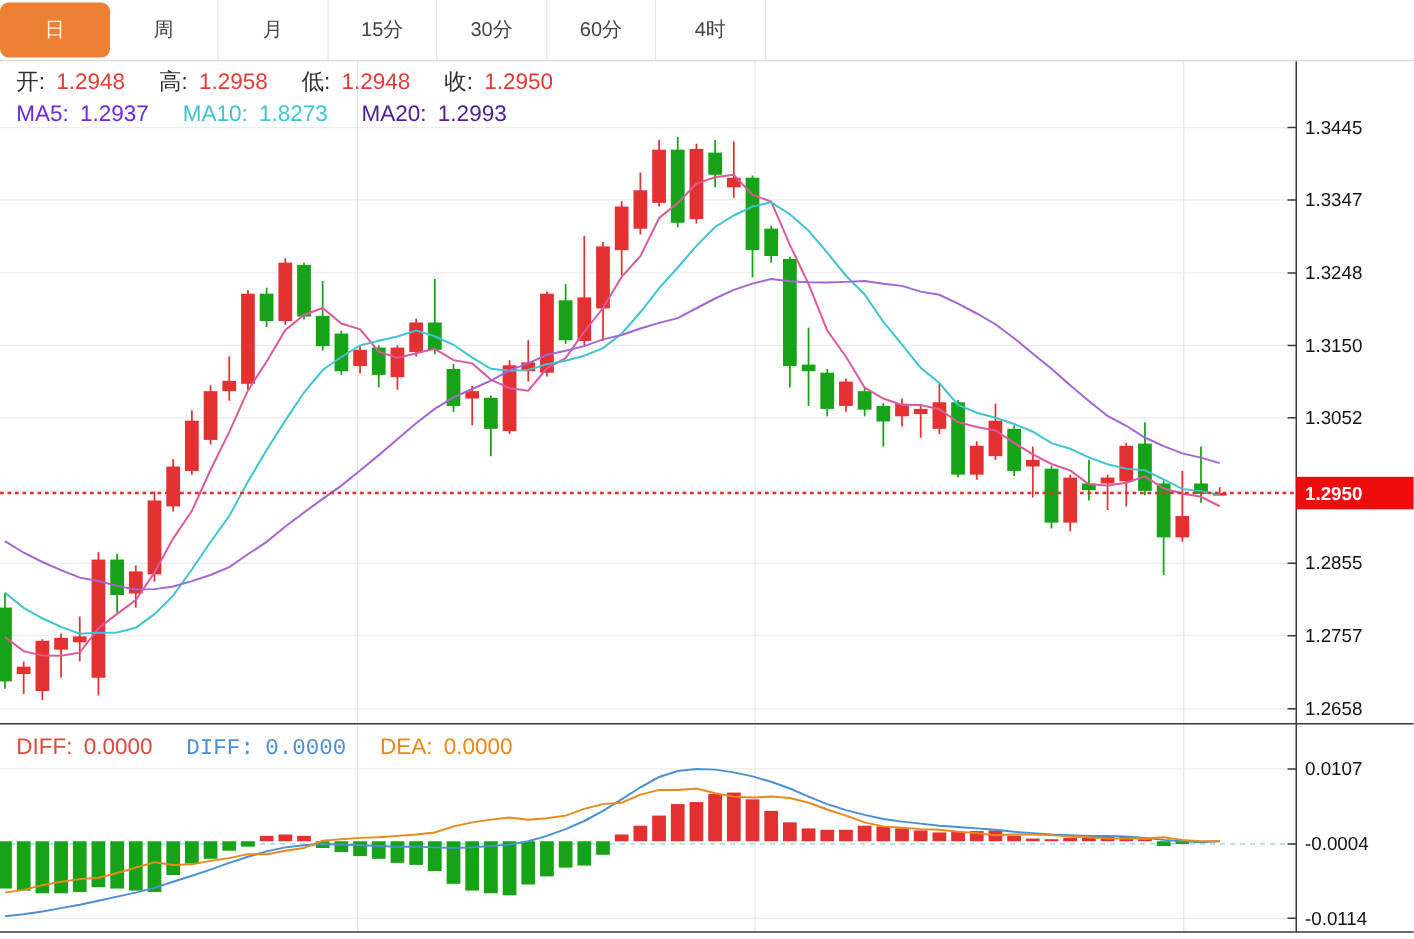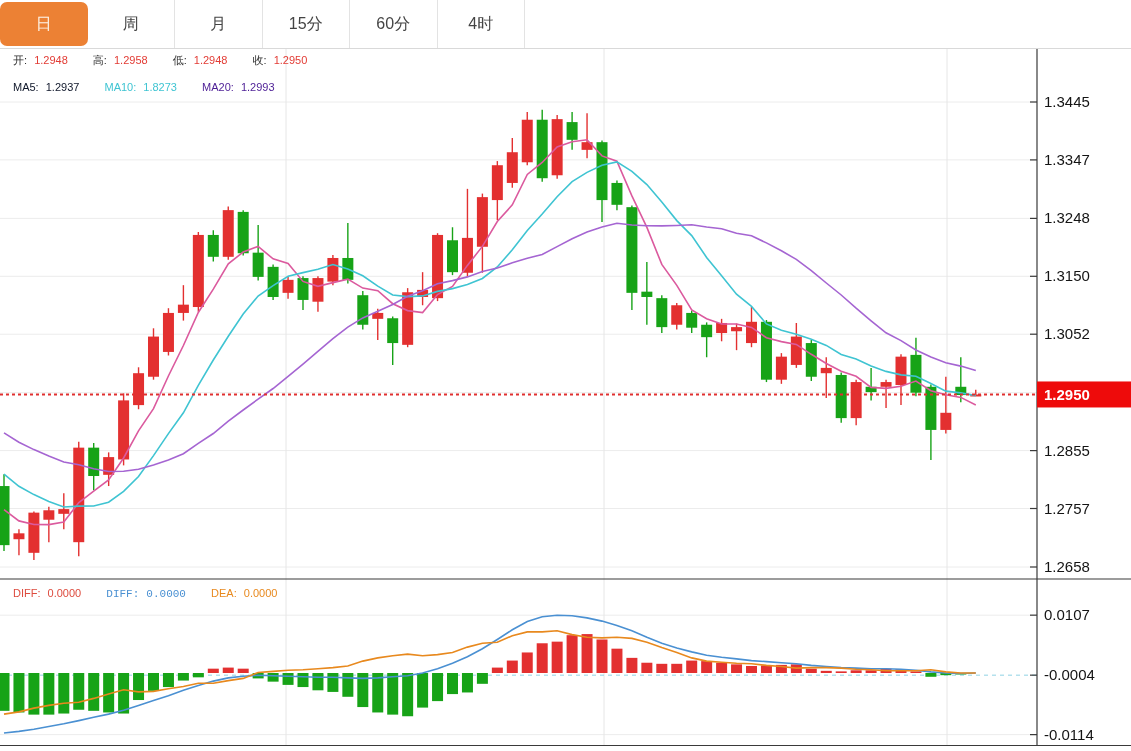--- a/index.html
+++ b/index.html
@@ -8,26 +8,26 @@
   #chart-svg{position:absolute;top:0;left:0;z-index:1;}
   
   .tabbar{position:absolute;top:0;left:0;width:1131px;height:48px;background:#fff;
           border-bottom:1px solid #d9d9d9;display:flex;z-index:5;}
   .tab{width:87.5px;height:48px;box-sizing:border-box;border-right:1px solid #e3e3e3;
        display:flex;align-items:center;justify-content:center;font-size:16px;color:#444;
        background:#fff;cursor:pointer;}
   .tab.selected{background:#ec8134;color:#fdf3e7;border-radius:7px;height:44px;margin:2px 0;
                 border-right:none;}
   
-  .row{position:absolute;left:13px;z-index:6;font-size:11px;white-space:nowrap;}
+  .row{position:absolute;left:13px;z-index:6;font-size:18px;white-space:nowrap;}
   .row span{margin-right:4px;}
   .row .gap{margin-right:22px;}
   .lbl{color:#2f2f2f;}
   .val-red{color:#e23b34;}
-  .ma5{color:#0f172a;}
+  .ma5{color:#6d28d9;}
   .ma10{color:#3fc4d2;margin-top:20px;}
   .ma20{color:#4c1d95;}
   .macd-l{color:#dd4b3e;}
   .diff-l{color:#4a90d2;font-family:Liberation Mono, monospace;}
   .dea-l{color:#e8891e;}
   #ohlc-row{top:53px;}
   #ma-row{top:81px;}
   #macd-row{top:587px;}
 </style>
 </head>
@@ -292,20 +292,21 @@
     </g>
     <rect x="1037" y="381.4714104193145" width="94" height="26" fill="#ee0b0b"></rect>
     <text x="1044" y="399.9714104193145" font-size="15" font-weight="bold" fill="#ffffff">1.2950</text>
   </svg>
 
 <div class="tabbar">
     <div class="tab selected">日</div>
     <div class="tab">周</div>
     <div class="tab">月</div>
     <div class="tab">15分</div>
+    <div class="tab">30分</div>
     <div class="tab">60分</div>
     <div class="tab">4时</div>
   </div>
 
 <div class="row" id="ohlc-row">
   <span class="lbl">开:</span>
   <span class="val-red gap">1.2948</span>
   <span class="lbl">高:</span>
   <span class="val-red gap">1.2958</span>
   <span class="lbl">低:</span>

